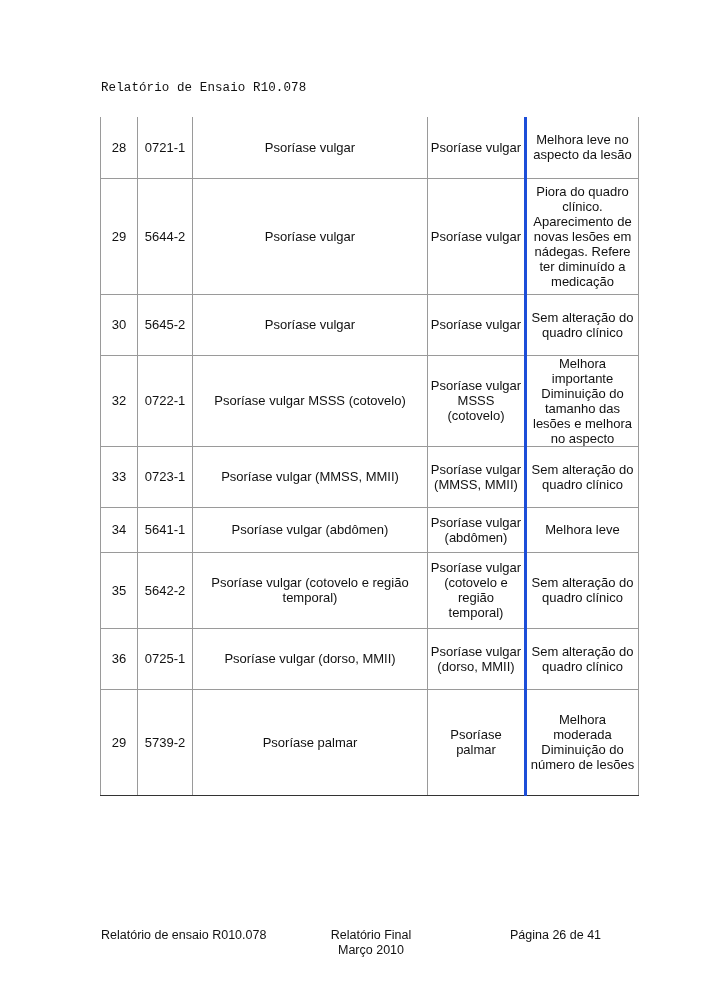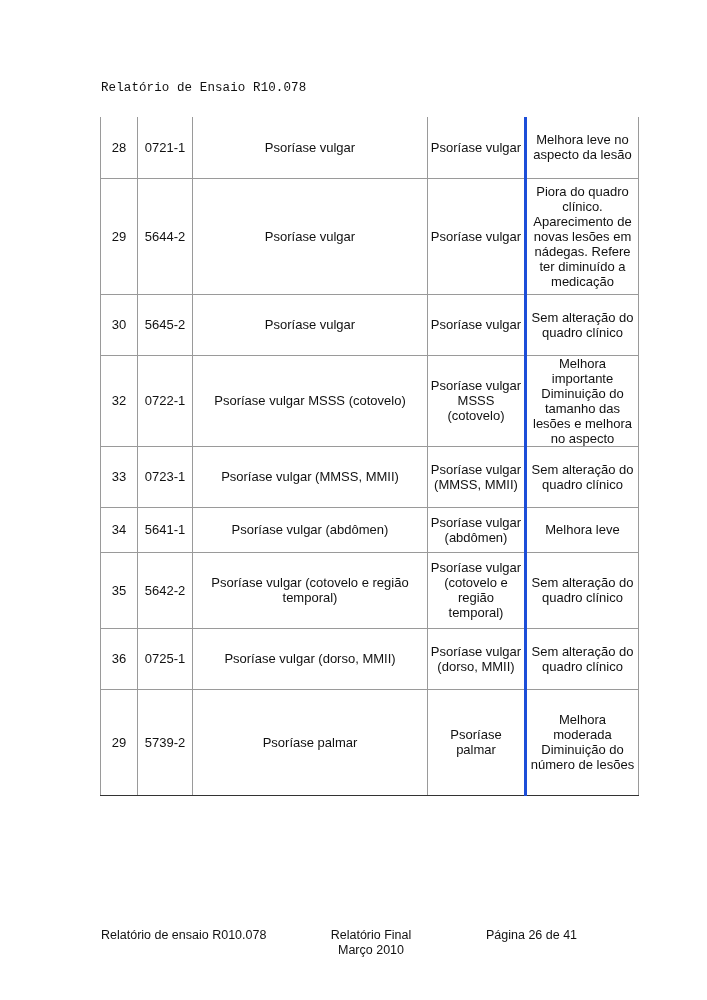--- a/index.html
+++ b/index.html
@@ -14,21 +14,21 @@
   table.results td.c-diag2 { border-right: 1px solid #222; }
   table.results td.c-obs { border-left: 3px solid #1d4ed8; }
   .c-num { width: 32px; }
   .c-code { width: 50px; }
   .c-diag1 { width: 230px; }
   .c-diag2 { width: 92px; }
   .c-obs { width: 109px; padding: 0 1px !important; }
   .footer { position: absolute; top: 928px; font-size: 12.5px; line-height: 15px; }
   .footer-left { left: 101px; }
   .footer-center { left: 310px; text-align: center; width: 90px; margin-left: 16px; }
-  .footer-right { left: 486px; }
+  .footer-right { left: 510px; }
 </style>
 </head>
 <body>
 
 <div class="page-header">Relatório de Ensaio R10.078</div>
 
 <table class="results">
   <tbody id="tbody">
       <tr style="height: 61px;">
         <td class="c-num">28</td>

